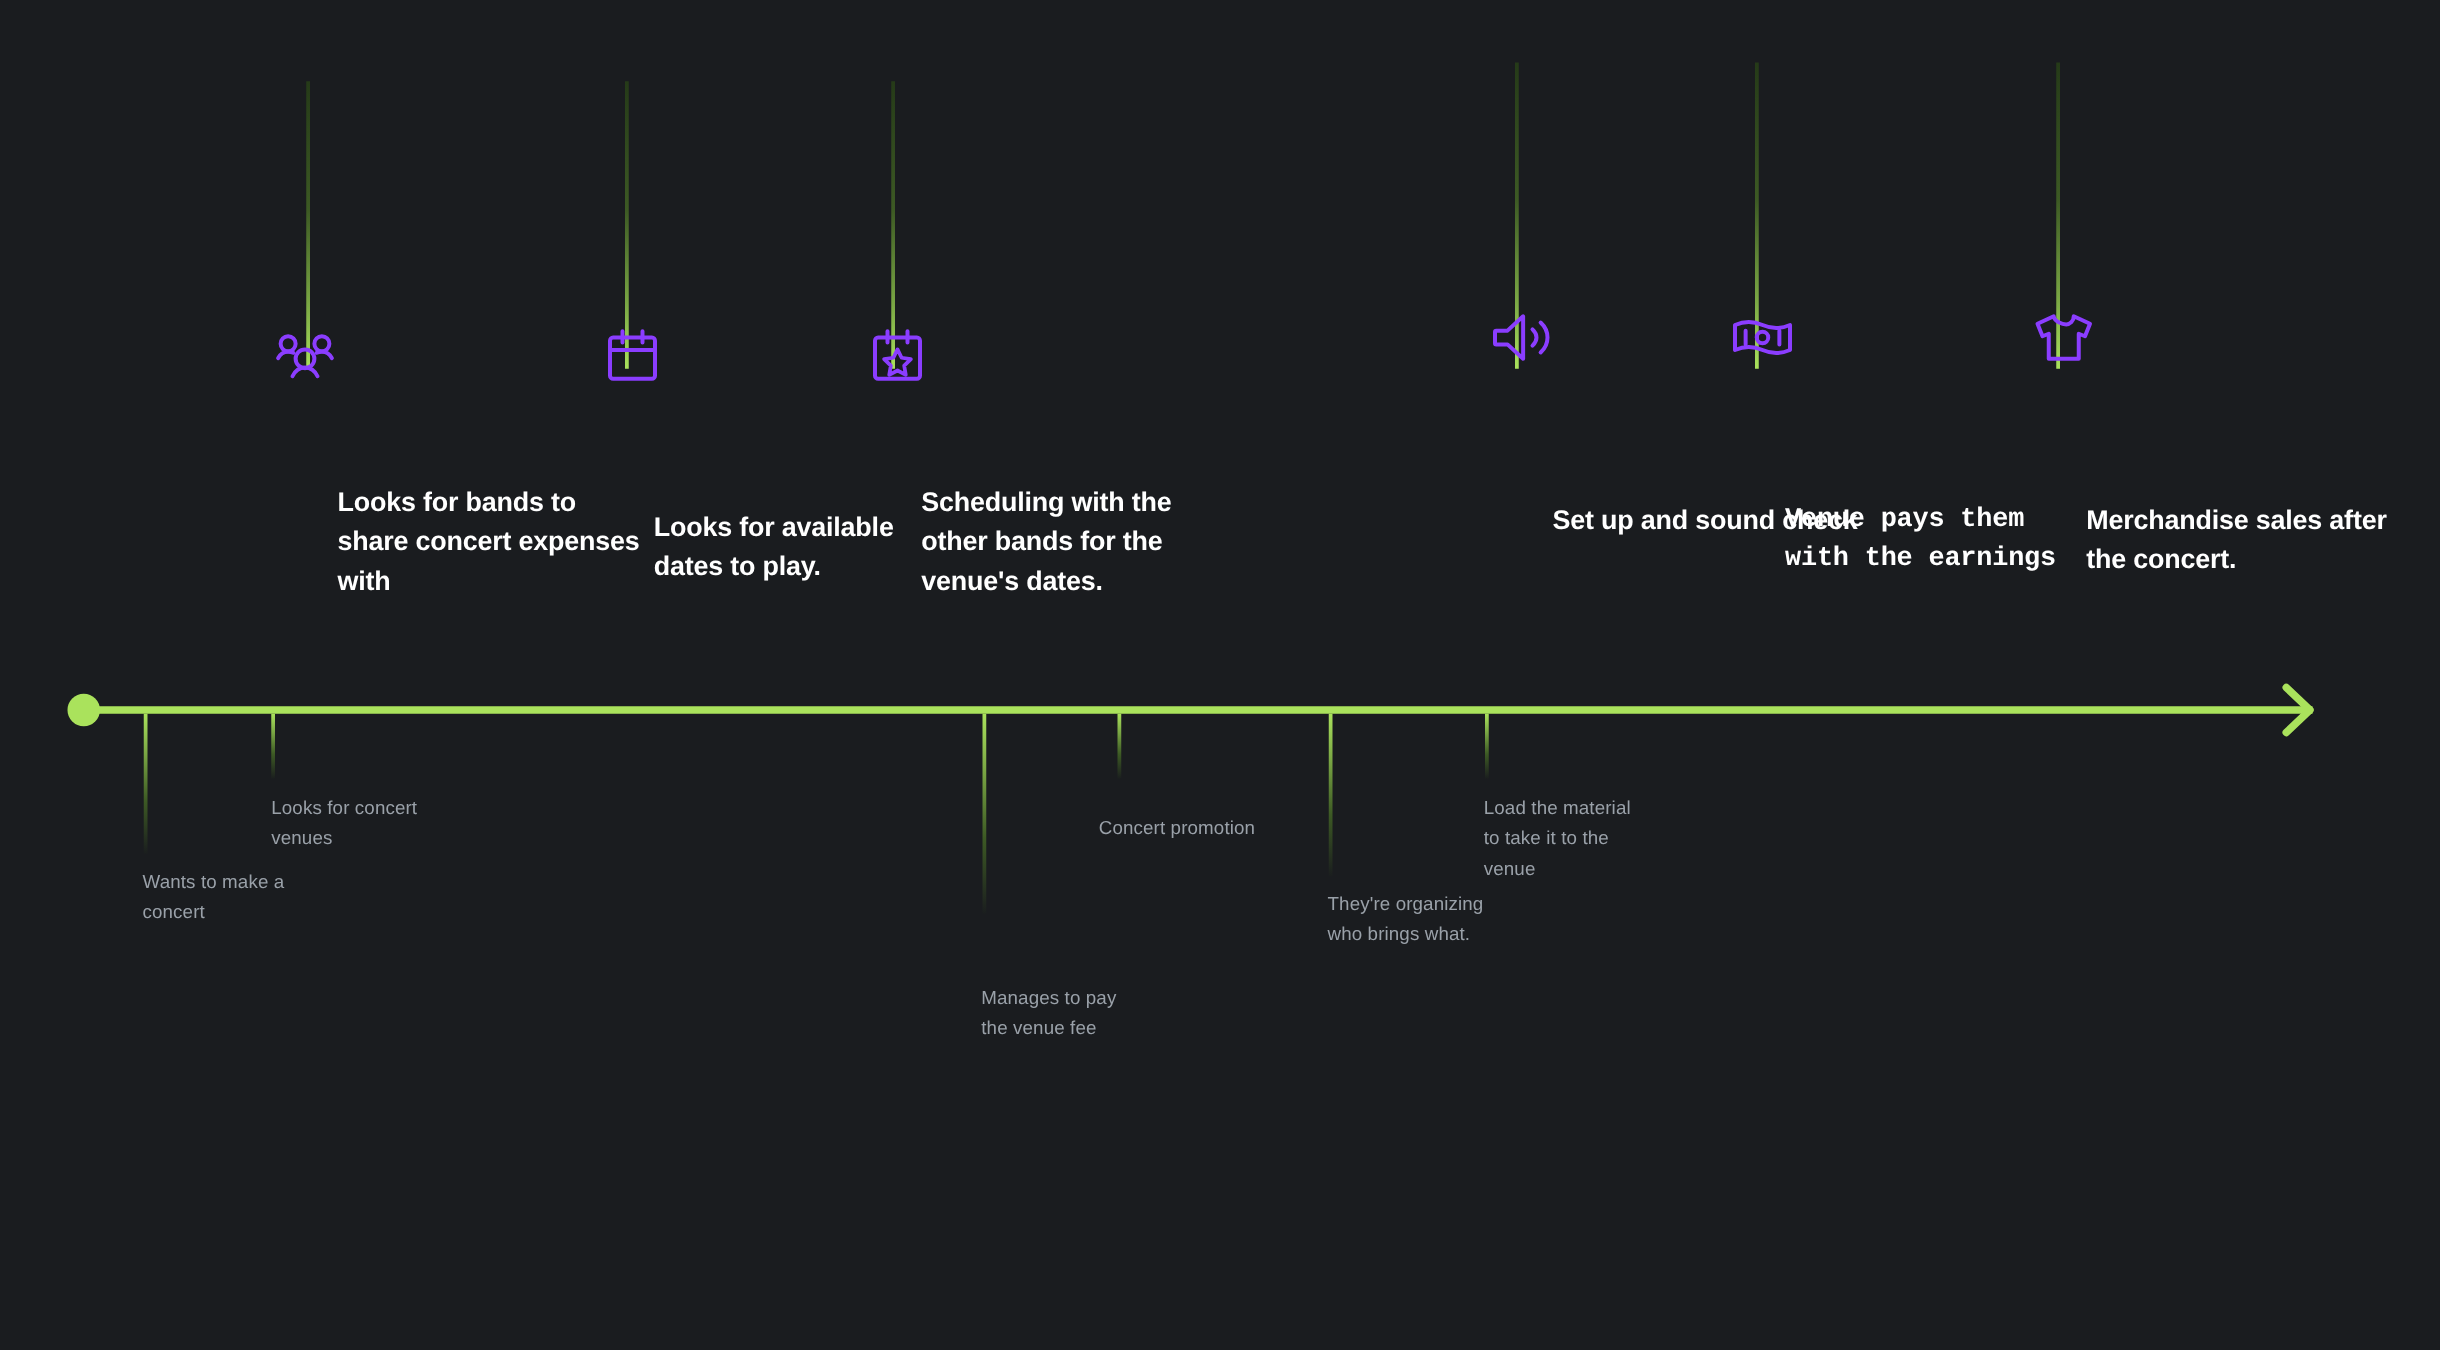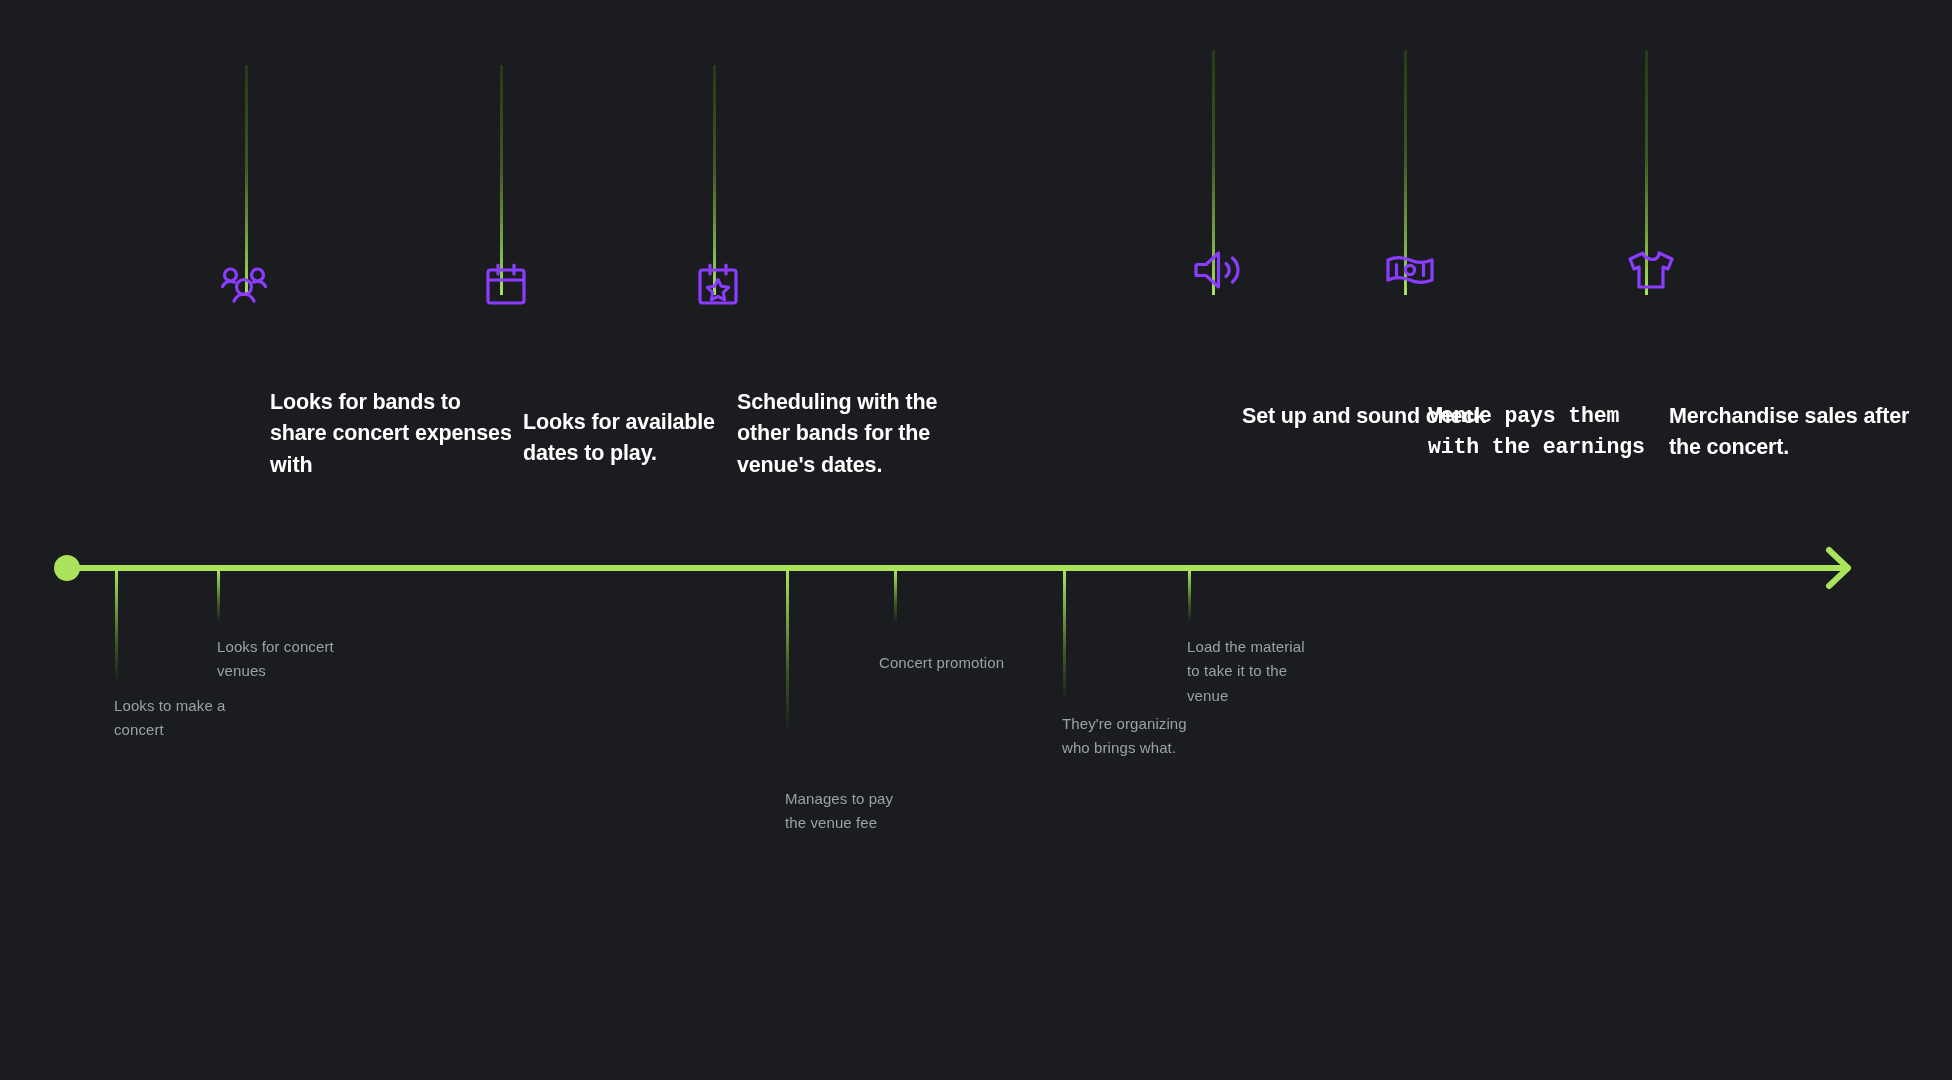--- a/index.html
+++ b/index.html
@@ -135,21 +135,21 @@
   <div class="axis-dot"></div>
   <div class="axis-line"></div>
   <div class="axis-arrow">
     <svg viewBox="0 0 30 46" fill="none" xmlns="http://www.w3.org/2000/svg">
       <path d="M5 5 L24 23 L5 41" stroke="#aae25c" stroke-width="6" stroke-linecap="round" stroke-linejoin="round"></path>
     </svg>
   </div>
 
   <div id="events">
       <div class="dn-stem" style="left: 115px; height: 112px;"></div>
-      <div class="dn-text" style="left: 114px; top: 694px; width: 130px;">Looks to make a concert</div>
+      <div class="dn-text" style="left: 114px; top: 694px; width: 130px;">Wants to make a concert</div>
       <div class="dn-stem" style="left: 217px; height: 52px;"></div>
       <div class="dn-text" style="left: 217px; top: 635px; width: 130px;">Looks for concert venues</div>
       <div class="dn-stem" style="left: 786px; height: 160px;"></div>
       <div class="dn-text" style="left: 785px; top: 743px; width: 130px; margin-top: 44px;">Manages to pay the venue fee</div>
       <div class="dn-stem" style="left: 894px; height: 52px;"></div>
       <div class="dn-text" style="left: 879px; top: 635px; width: 130px; margin-top: 16px;">Concert promotion</div>
       <div class="dn-stem" style="left: 1063px; height: 130px;"></div>
       <div class="dn-text" style="left: 1062px; top: 712px; width: 130px;">They're organizing who brings what.</div>
       <div class="dn-stem" style="left: 1188px; height: 52px;"></div>
       <div class="dn-text" style="left: 1187px; top: 635px; width: 130px;">Load the material to take it to the venue</div>

